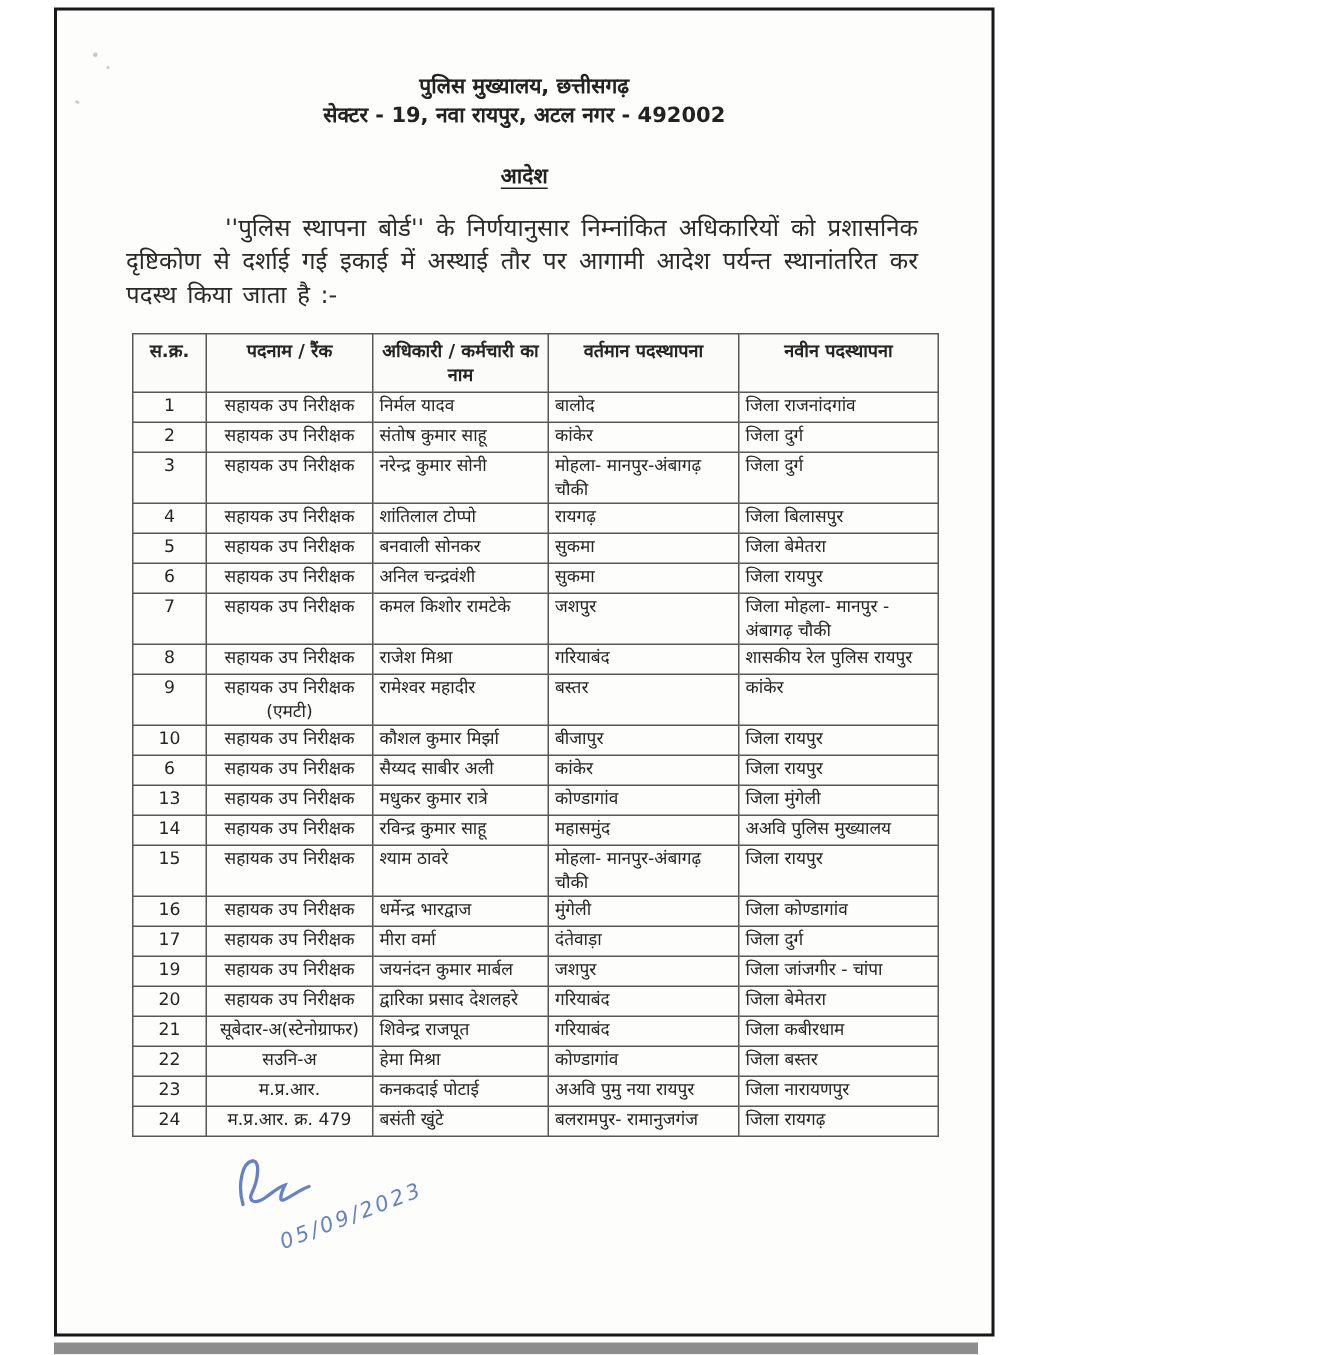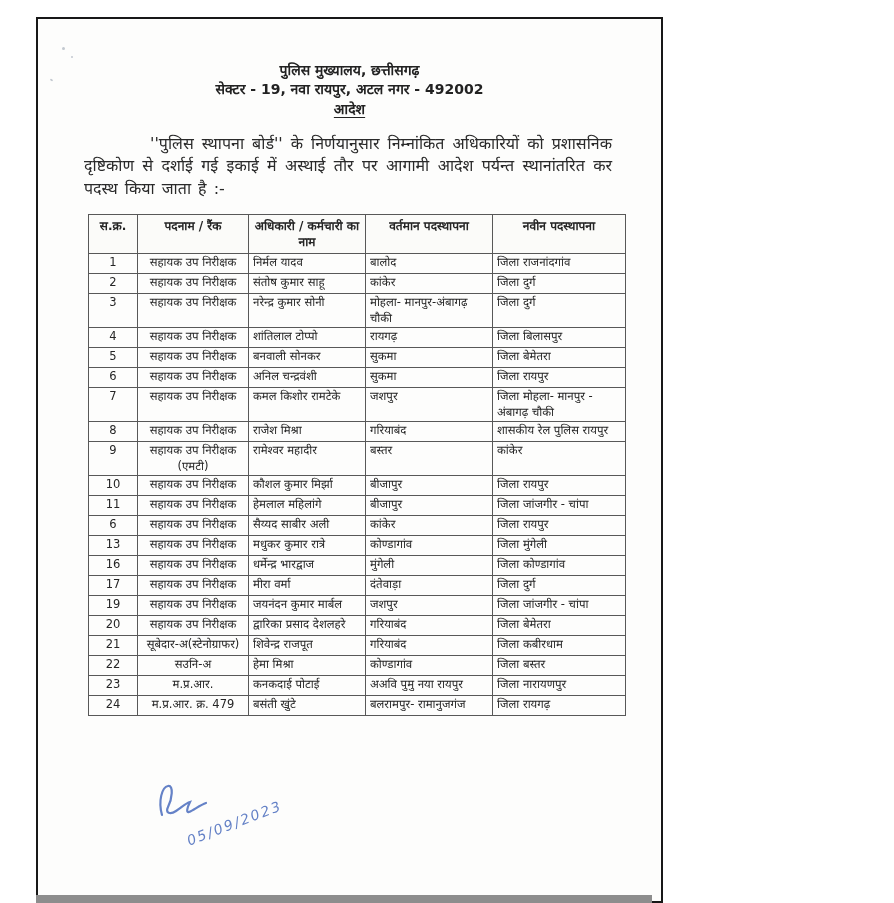--- a/index.html
+++ b/index.html
@@ -12,21 +12,21 @@
     position: relative;
     width: 894px;
     height: 903px;
     background: #ffffff;
     overflow: hidden;
   }
   
   .scan-page {
     position: absolute;
     left: 36px;
-    top: 17px;
+    top: 5px;
     width: 623px;
     height: 882px;
     background: #fdfdfc;
     border: 2px solid #181818;
     color: #262626;
   }
   
   .page-shadow {
     position: absolute;
     left: 36px;
@@ -43,20 +43,21 @@
 
   .doc-header {
     margin-top: 42px;
     text-align: center;
     font-weight: bold;
     font-size: 14px;
     line-height: 1.35;
     color: #222;
   }
   .order-title {
+    margin-top: 20px;
     text-align: center;
     font-weight: bold;
     font-size: 14px;
     color: #222;
   }
   .order-title span {
     text-decoration: underline;
     text-underline-offset: 3px;
   }
   .intro {
@@ -217,39 +218,46 @@
             <td class="c4">कांकेर</td>
           </tr>
           <tr>
             <td class="c0">10</td>
             <td class="c1">सहायक उप निरीक्षक</td>
             <td class="c2">कौशल कुमार मिर्झा</td>
             <td class="c3">बीजापुर</td>
             <td class="c4">जिला रायपुर</td>
           </tr>
           <tr>
-            <td class="c0">11</td>
-            <td class="c1">सहायक उप निरीक्षक</td>
-            <td class="c2">हेमलाल महिलांगे</td>
-            <td class="c3">बीजापुर</td>
-            <td class="c4">जिला जांजगीर - चांपा</td>
-          </tr>
-          <tr>
             <td class="c0">6</td>
             <td class="c1">सहायक उप निरीक्षक</td>
             <td class="c2">सैय्यद साबीर अली</td>
             <td class="c3">कांकेर</td>
             <td class="c4">जिला रायपुर</td>
           </tr>
           <tr>
             <td class="c0">13</td>
             <td class="c1">सहायक उप निरीक्षक</td>
             <td class="c2">मधुकर कुमार रात्रे</td>
             <td class="c3">कोण्डागांव</td>
             <td class="c4">जिला मुंगेली</td>
+          </tr>
+          <tr>
+            <td class="c0">14</td>
+            <td class="c1">सहायक उप निरीक्षक</td>
+            <td class="c2">रविन्द्र कुमार साहू</td>
+            <td class="c3">महासमुंद</td>
+            <td class="c4">अअवि पुलिस मुख्यालय</td>
+          </tr>
+          <tr>
+            <td class="c0">15</td>
+            <td class="c1">सहायक उप निरीक्षक</td>
+            <td class="c2">श्याम ठावरे</td>
+            <td class="c3">मोहला- मानपुर-अंबागढ़ चौकी</td>
+            <td class="c4">जिला रायपुर</td>
           </tr>
           <tr>
             <td class="c0">16</td>
             <td class="c1">सहायक उप निरीक्षक</td>
             <td class="c2">धर्मेन्द्र भारद्वाज</td>
             <td class="c3">मुंगेली</td>
             <td class="c4">जिला कोण्डागांव</td>
           </tr>
           <tr>
             <td class="c0">17</td>

